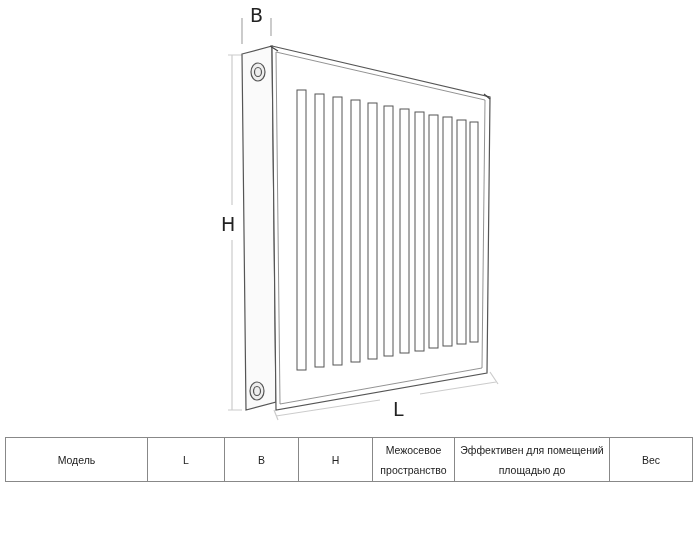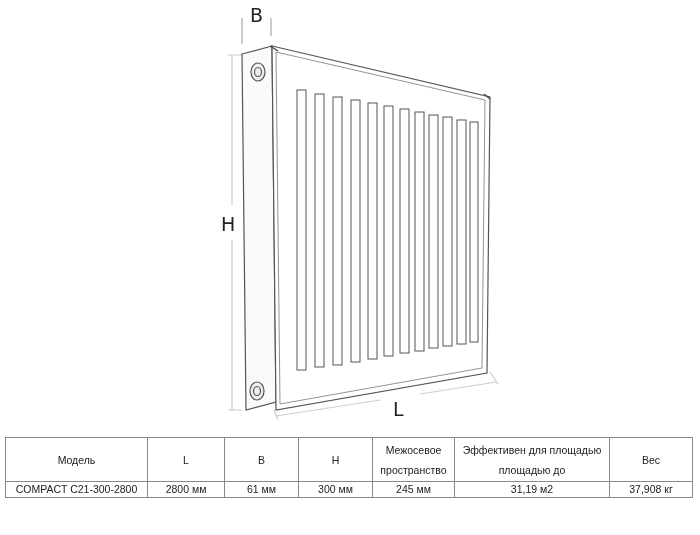--- a/index.html
+++ b/index.html
@@ -71,28 +71,19 @@
       <tr>
     <th>Модель</th>
     <th>L</th>
     <th>B</th>
     <th>H</th>
     <th>
           <div>Межосевое</div>
           <div>пространство</div>
         </th>
     <th>
-          <div>Эффективен для площадью</div>
+          <div>Эффективен для помещений</div>
           <div>площадью до</div>
         </th>
     <th>Вес</th>
-  </tr>
-  <tr>
-    <td>COMPACT C21-300-2800</td>
-    <td>2800 мм</td>
-    <td>61 мм</td>
-    <td>300 мм</td>
-    <td>245 мм</td>
-    <td>31,19 м2</td>
-    <td>37,908 кг</td>
   </tr>
 </tbody>
   </table>
 
 </body></html>

